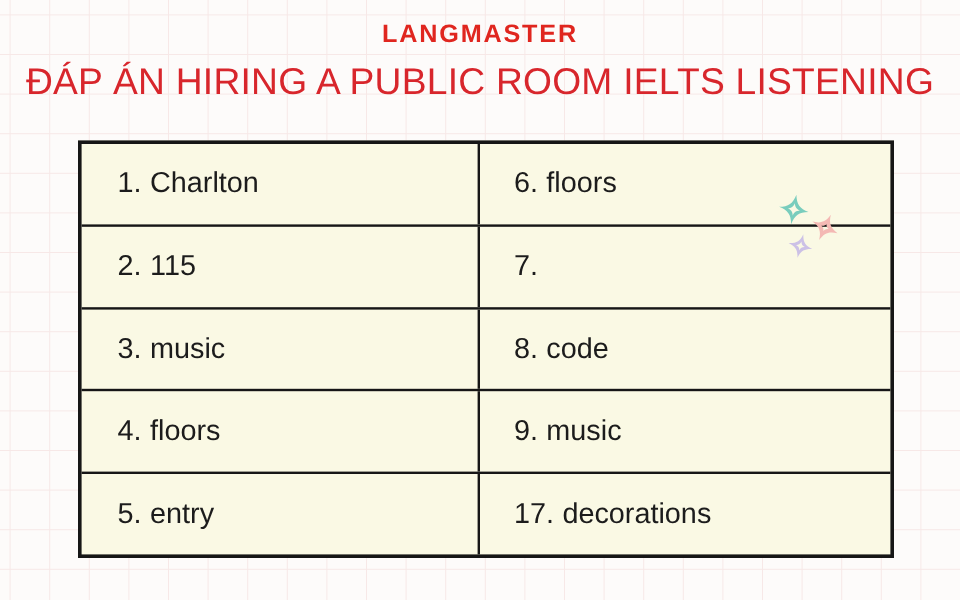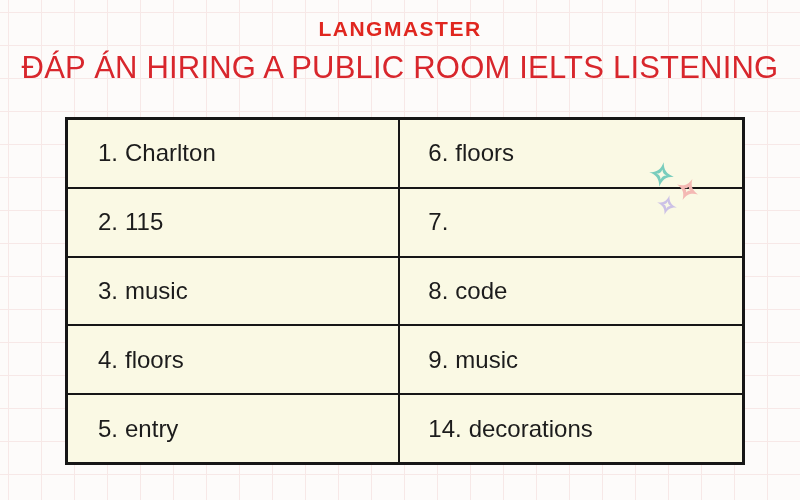--- a/index.html
+++ b/index.html
@@ -107,21 +107,21 @@
       <span class="num">9.</span>
         <span class="word">music</span>
     </div>
   </div>
   <div class="row">
     <div class="cell left">
       <span class="num">5.</span>
         <span class="word">entry</span>
     </div>
     <div class="cell right">
-      <span class="num">14.</span>
+      <span class="num">17.</span>
         <span class="word">decorations</span>
     </div>
   </div>
 </div>
 
 <div class="sparkles">
   <svg class="sparkle teal" width="27" height="27" viewBox="-13 -13 26 26">
     <path fill-rule="evenodd" fill="#79CDBD" d="M0,-12 C1.5,-4.5 4.5,-1.5 12,0 C4.5,1.5 1.5,4.5 0,12 C-1.5,4.5 -4.5,1.5 -12,0 C-4.5,-1.5 -1.5,-4.5 0,-12 Z
       M0,-5 C0.7,-2 2,-0.7 5,0 C2,0.7 0.7,2 0,5 C-0.7,2 -2,0.7 -5,0 C-2,-0.7 -0.7,-2 0,-5 Z"></path>
   </svg>

